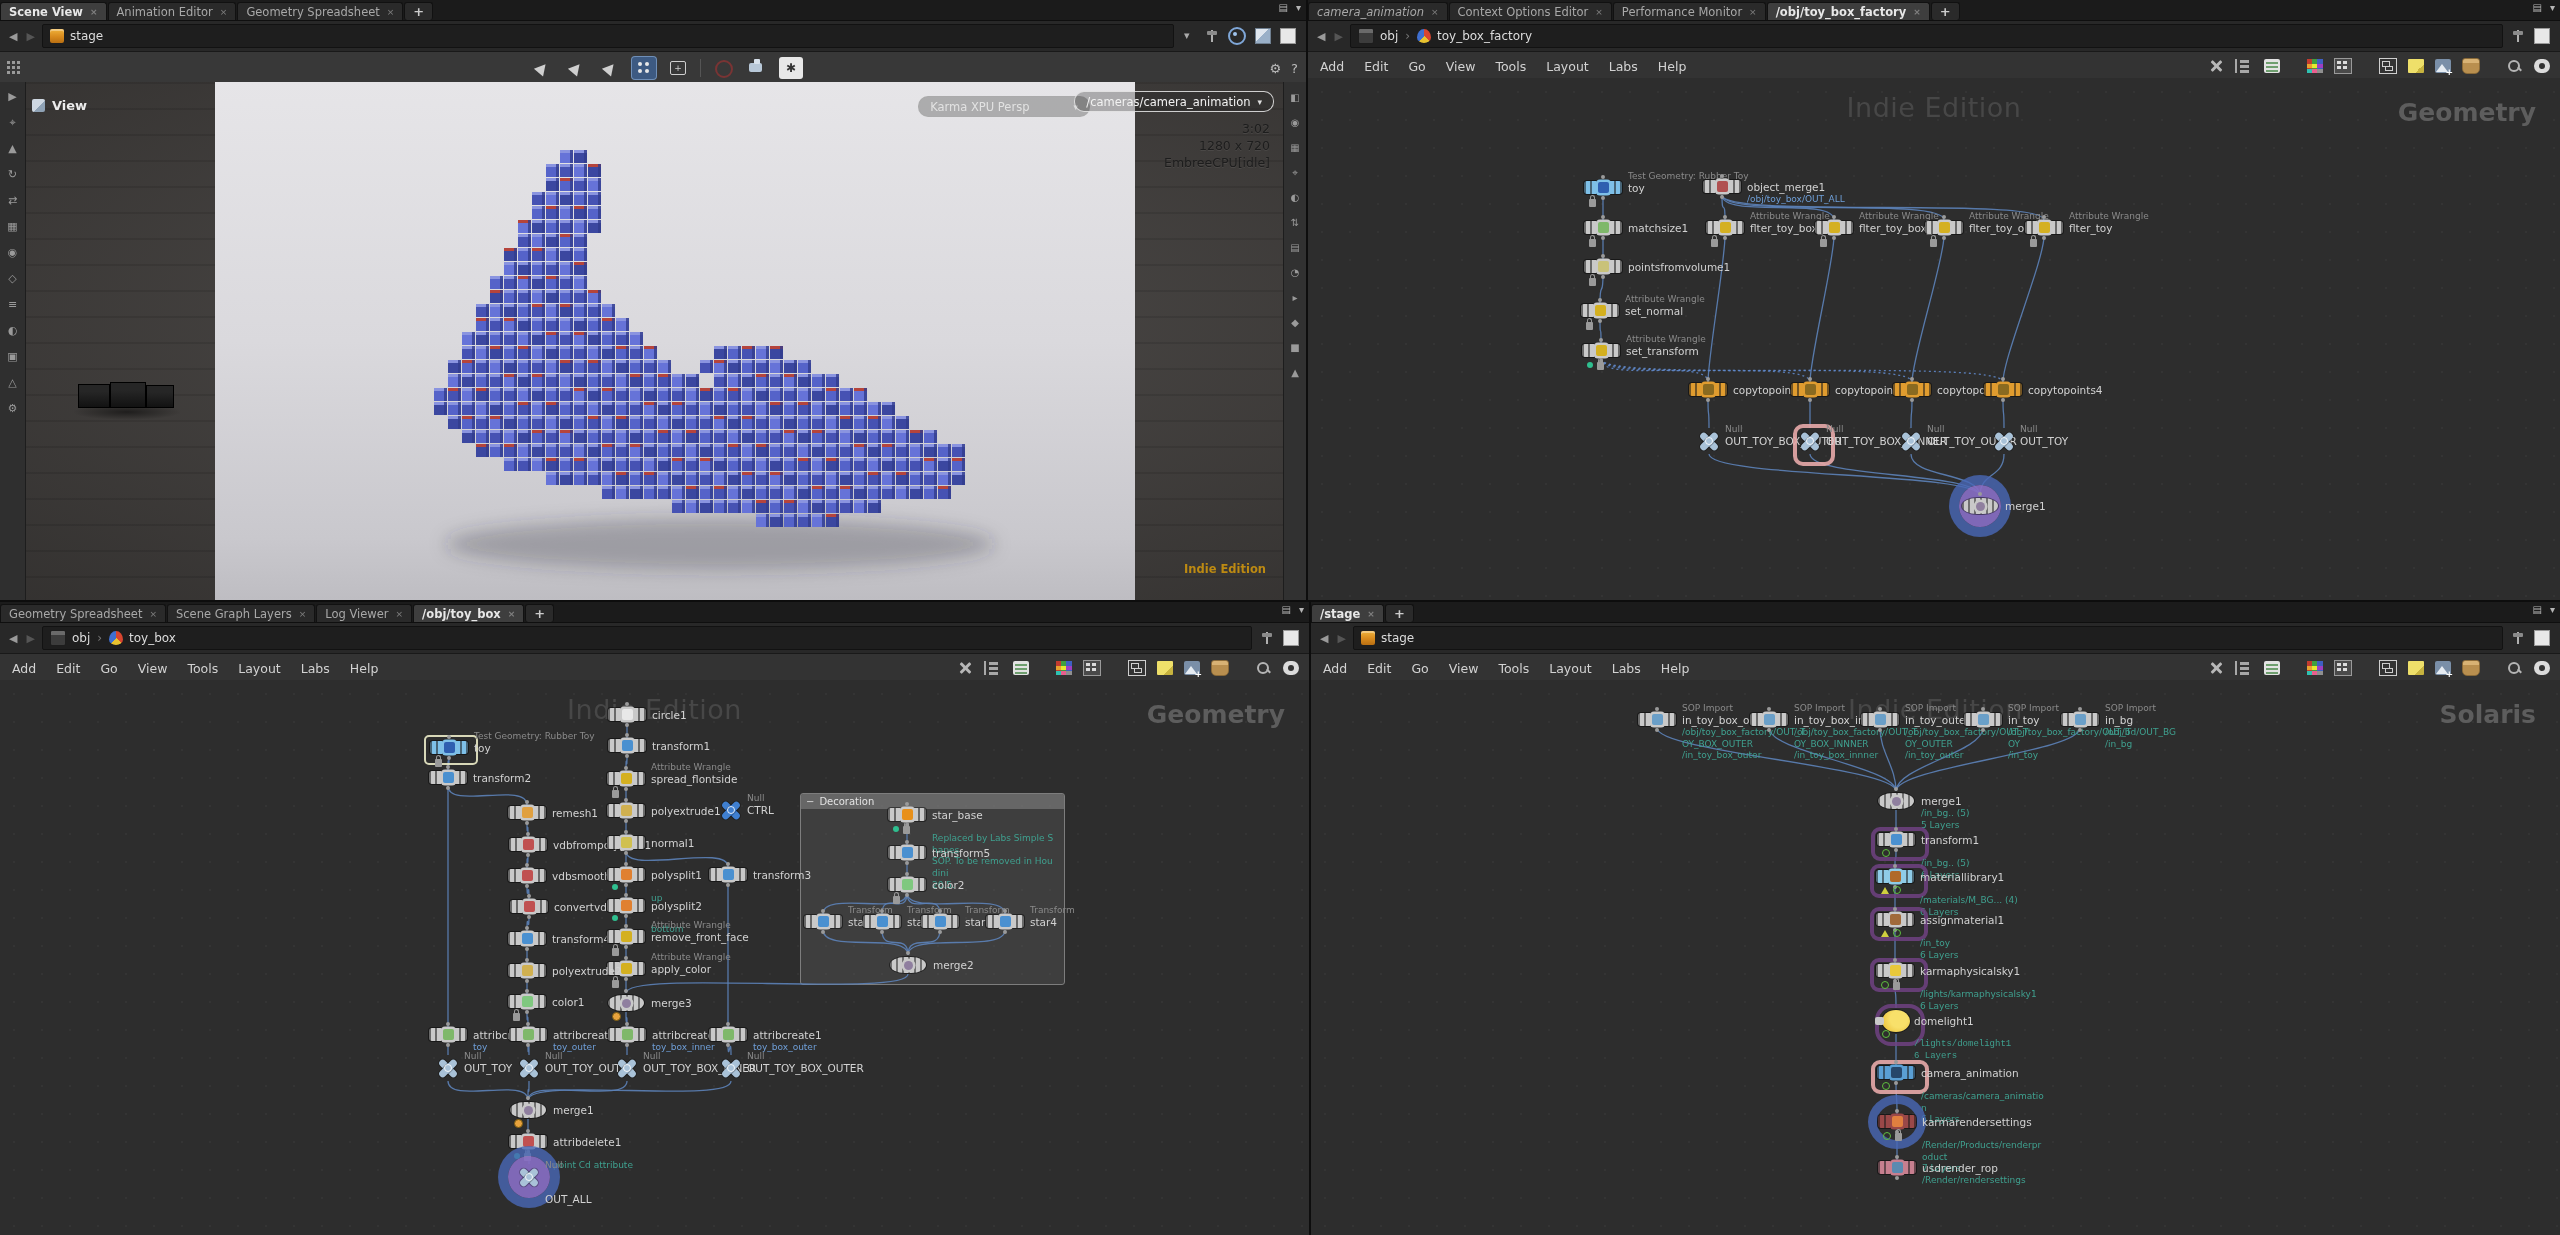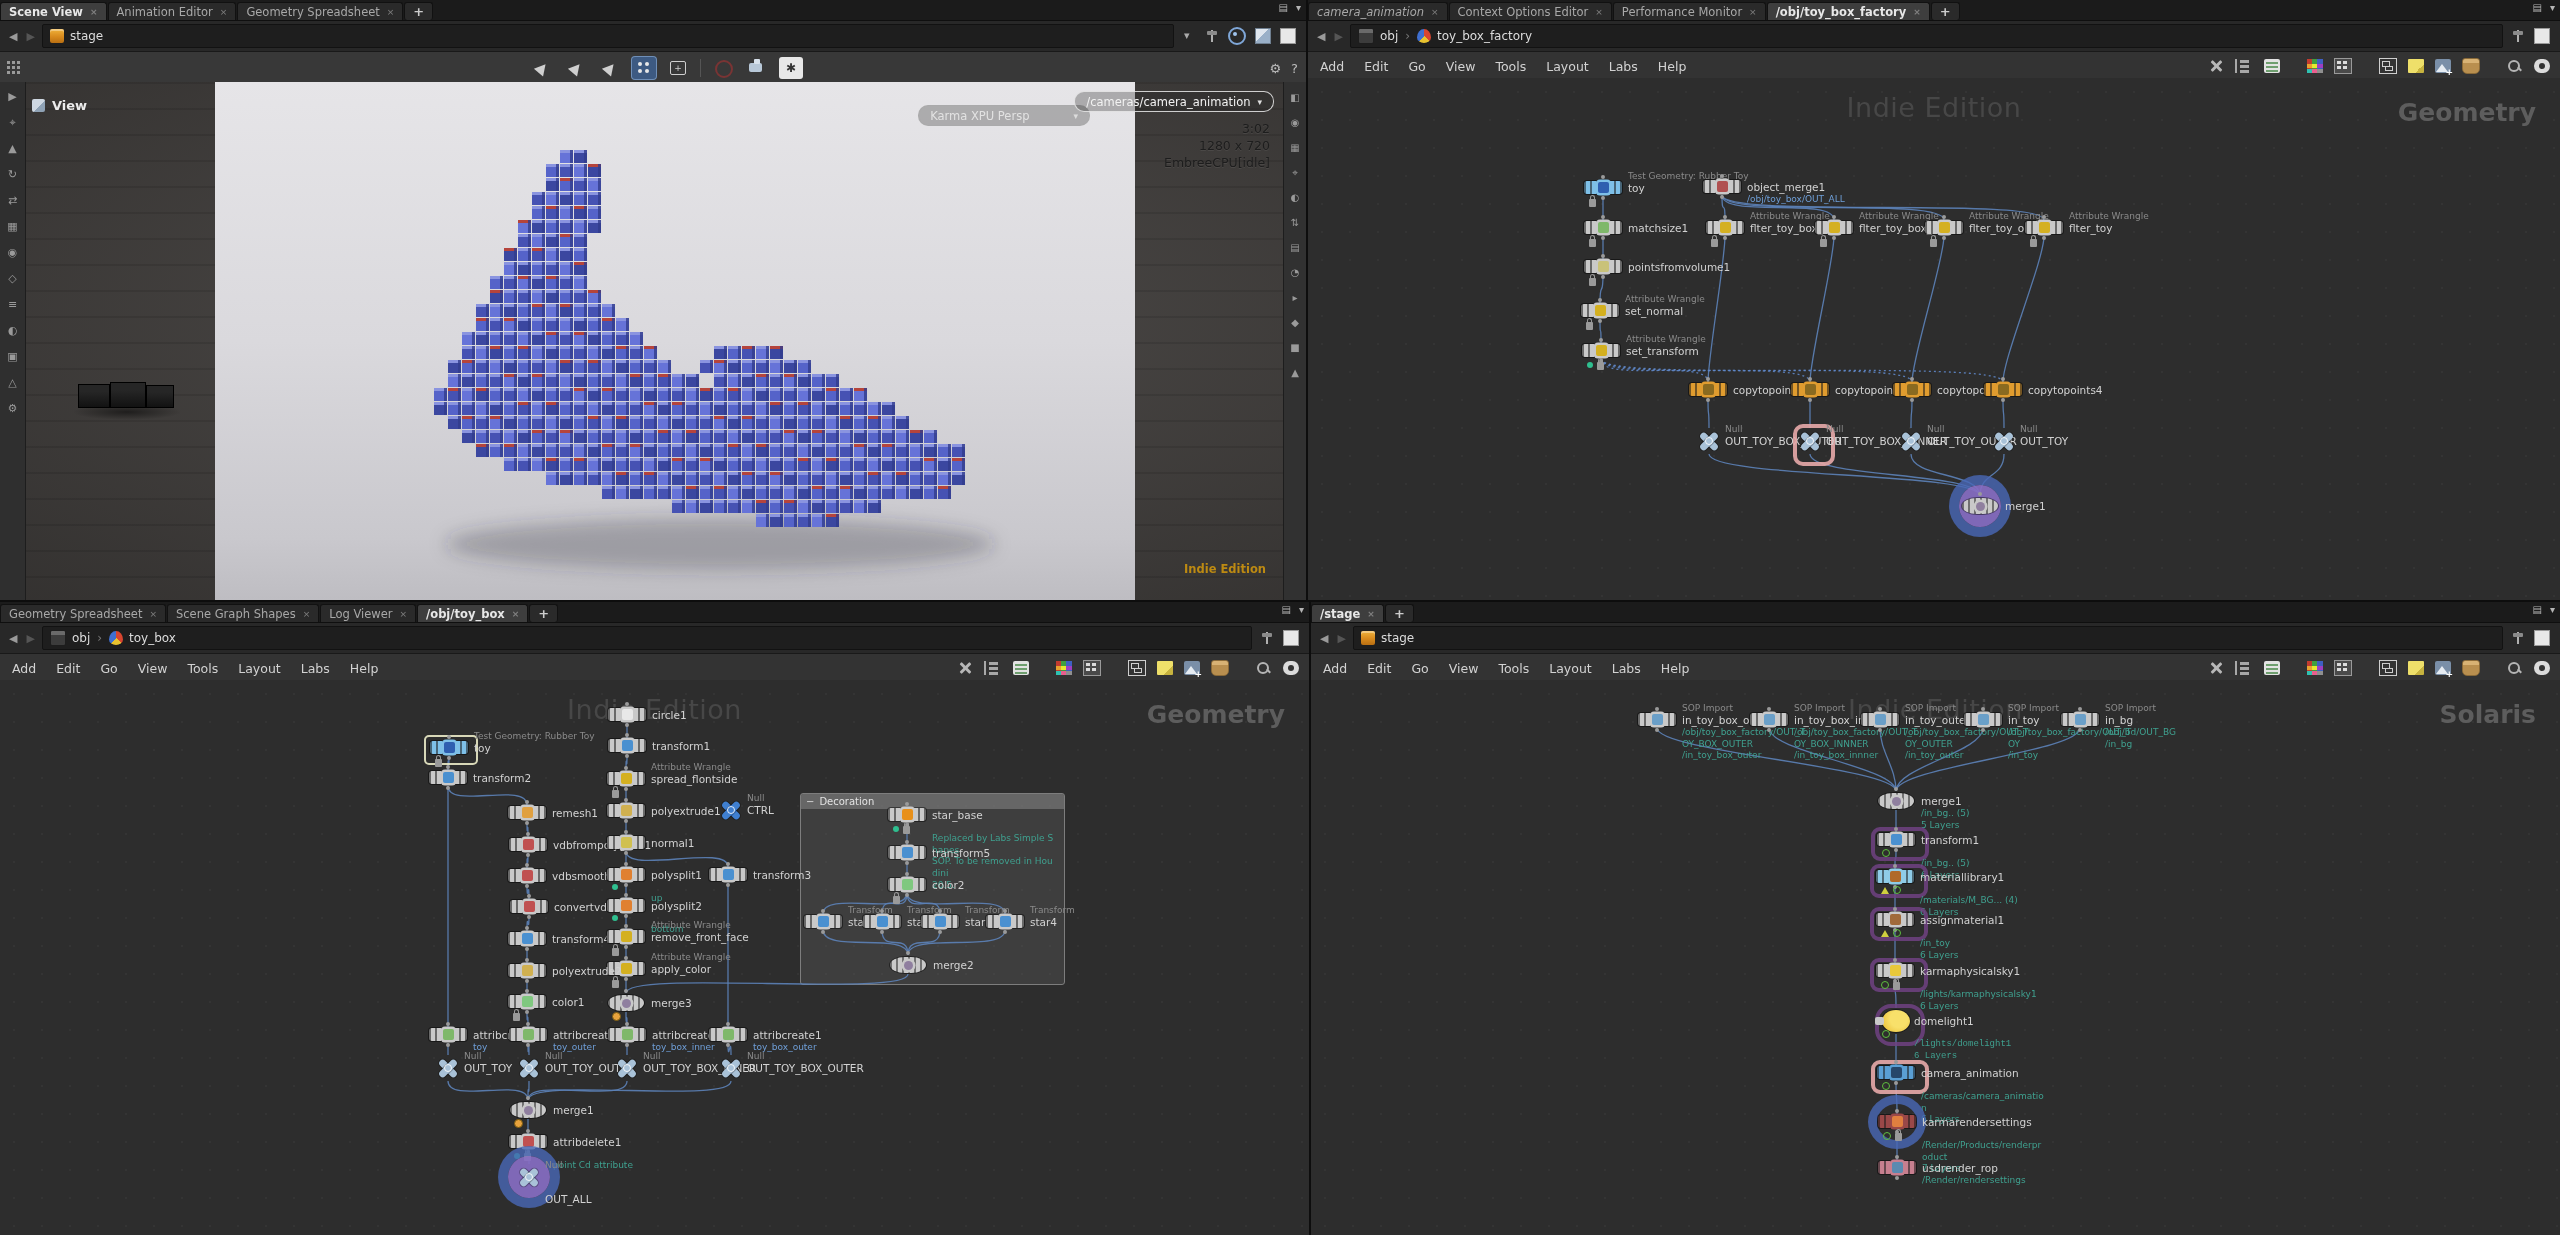--- a/index.html
+++ b/index.html
@@ -146,21 +146,21 @@
   .shelf .si{width:17px;height:17px;color:#9a9a9a;font-size:11px;display:flex;align-items:center;justify-content:center;}
   .rstrip{position:absolute;right:0;top:0;bottom:0;width:22px;background:#313131;border-left:1px solid #1d1d1d;
           display:flex;flex-direction:column;align-items:center;padding-top:8px;gap:10px;}
   .rstrip .si{width:15px;height:15px;color:#9a9a9a;font-size:10px;display:flex;align-items:center;justify-content:center;}
   .plate{position:absolute;left:215px;top:0;width:920px;height:100%;
          background:linear-gradient(180deg,#e6e5e8 0%,#dad9dd 50%,#c9c8cd 88%,#bebdc2 100%);}
   .vlabel{position:absolute;left:32px;top:16px;display:flex;align-items:center;gap:7px;color:#ececec;font-size:13px;font-weight:bold;z-index:5;}
   .vico{width:13px;height:13px;background:linear-gradient(135deg,#cfd8e2 0 55%,#8fa2b5 55% 100%);border-radius:2px;}
   .pill{position:absolute;height:19px;border-radius:10px;display:flex;align-items:center;gap:7px;padding:0 11px;font-size:11.5px;z-index:5;}
   .pill .caret{font-size:9px;opacity:.9;}
-  .pill.karma{right:216px;top:23px;background:rgba(125,125,125,.55);color:#e2e2e2;border:1px solid rgba(170,170,170,.5);gap:44px;}
+  .pill.karma{right:216px;top:14px;background:rgba(125,125,125,.55);color:#e2e2e2;border:1px solid rgba(170,170,170,.5);gap:44px;}
   .pill.cam2{right:32px;top:9px;background:rgba(35,35,35,.3);color:#f2f2f2;border:1px solid rgba(235,235,235,.85);}
   .stats{position:absolute;right:36px;top:38px;text-align:right;font-size:12.5px;color:#1d1d1d;line-height:17px;z-index:5;text-shadow:0 1px 0 rgba(255,255,255,.07);}
   .scene-indie{position:absolute;right:40px;bottom:24px;color:#bd8a12;font-weight:bold;font-size:11.5px;z-index:5;}
   .darkblocks{position:absolute;left:78px;top:296px;width:100px;height:40px;z-index:2;}
   .darkblocks .b{position:absolute;background:linear-gradient(180deg,#262626 0 30%,#121212 100%);border:1px solid #000;}
   .darkblocks .sh{position:absolute;left:-6px;top:26px;width:110px;height:16px;background:radial-gradient(ellipse,rgba(0,0,0,.5),transparent 70%);}
 </style>
 </head>
 <body>
 
@@ -1856,21 +1856,21 @@
         </div>
       </div>
     </div>
   <div class="pane" id="pane-toybox">
       <div class="tabbar">
         <div class="tab">
           <span class="tlabel">Geometry Spreadsheet</span>
           <span class="x">×</span>
         </div>
         <div class="tab">
-          <span class="tlabel">Scene Graph Shapes</span>
+          <span class="tlabel">Scene Graph Layers</span>
           <span class="x">×</span>
         </div>
         <div class="tab">
           <span class="tlabel">Log Viewer</span>
           <span class="x">×</span>
         </div>
         <div class="tab active">
           <span class="tlabel">/obj/toy_box</span>
           <span class="x">×</span>
         </div>

